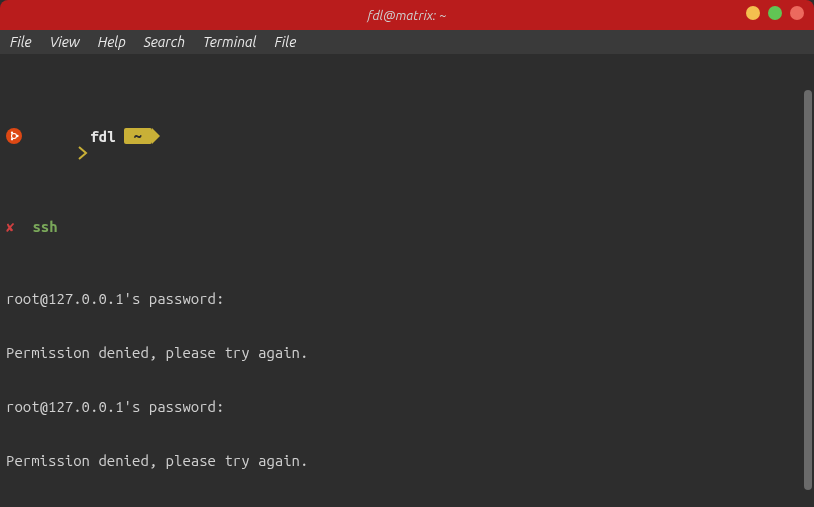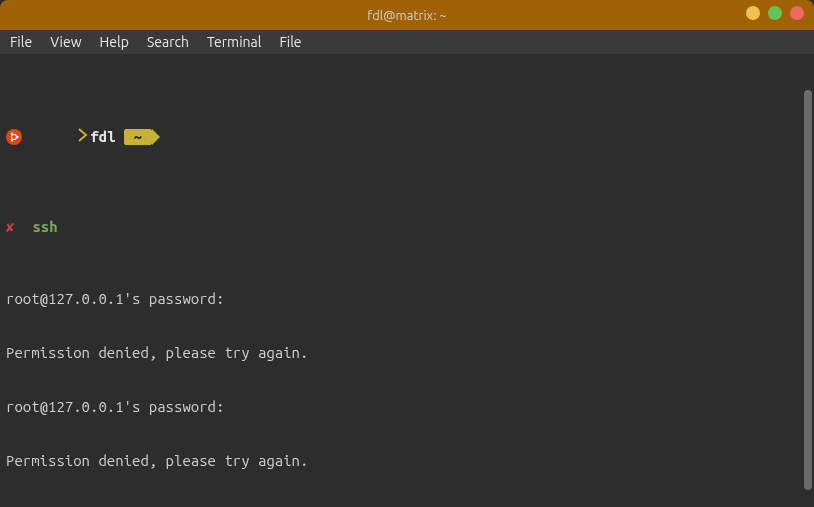--- a/index.html
+++ b/index.html
@@ -8,27 +8,28 @@
     width: 814px;
     height: 507px;
     font-family: "Ubuntu Mono", "DejaVu Sans Mono", Consolas, monospace;
     font-size: 15px;
     color: #d0d0d0;
     overflow: hidden;
     position: relative;
   }
   .titlebar {
     height: 30px;
-    background: #a16207;
+    background: #b91c1c;
     display: flex;
     align-items: center;
     justify-content: center;
     position: relative;
     border-top-left-radius: 8px;
     border-top-right-radius: 8px;
+    font-style: italic;
   }
   .title-text {
     color: #cfcfcf;
     font-family: Ubuntu, sans-serif;
     font-size: 13px;
   }
   .win-controls {
     position: absolute;
     right: 10px;
     top: 6px;
@@ -47,28 +48,28 @@
     height: 24px;
     background: #3a3a3a;
     display: flex;
     align-items: center;
     padding: 0 10px;
     gap: 18px;
     font-family: Ubuntu, sans-serif;
     font-size: 14px;
     color: #eaeaea;
   }
-  .menubar span { cursor: default; }
+  .menubar span { cursor: default; font-style: italic; }
   .term-area {
     padding: 2px 6px;
     line-height: 18px;
     white-space: pre;
     position: relative;
   }
-  .line { display: flex; align-items: center; height: 18px; }
+  .line { display: flex; height: 18px; }
   .ubuntu-badge {
     display: inline-flex;
     align-items: center;
     justify-content: center;
     width: 16px; height: 16px;
     background: #dd4814;
     border-radius: 50%;
     margin-right: 2px;
   }
   .ubuntu-badge svg { width: 12px; height: 12px; }

